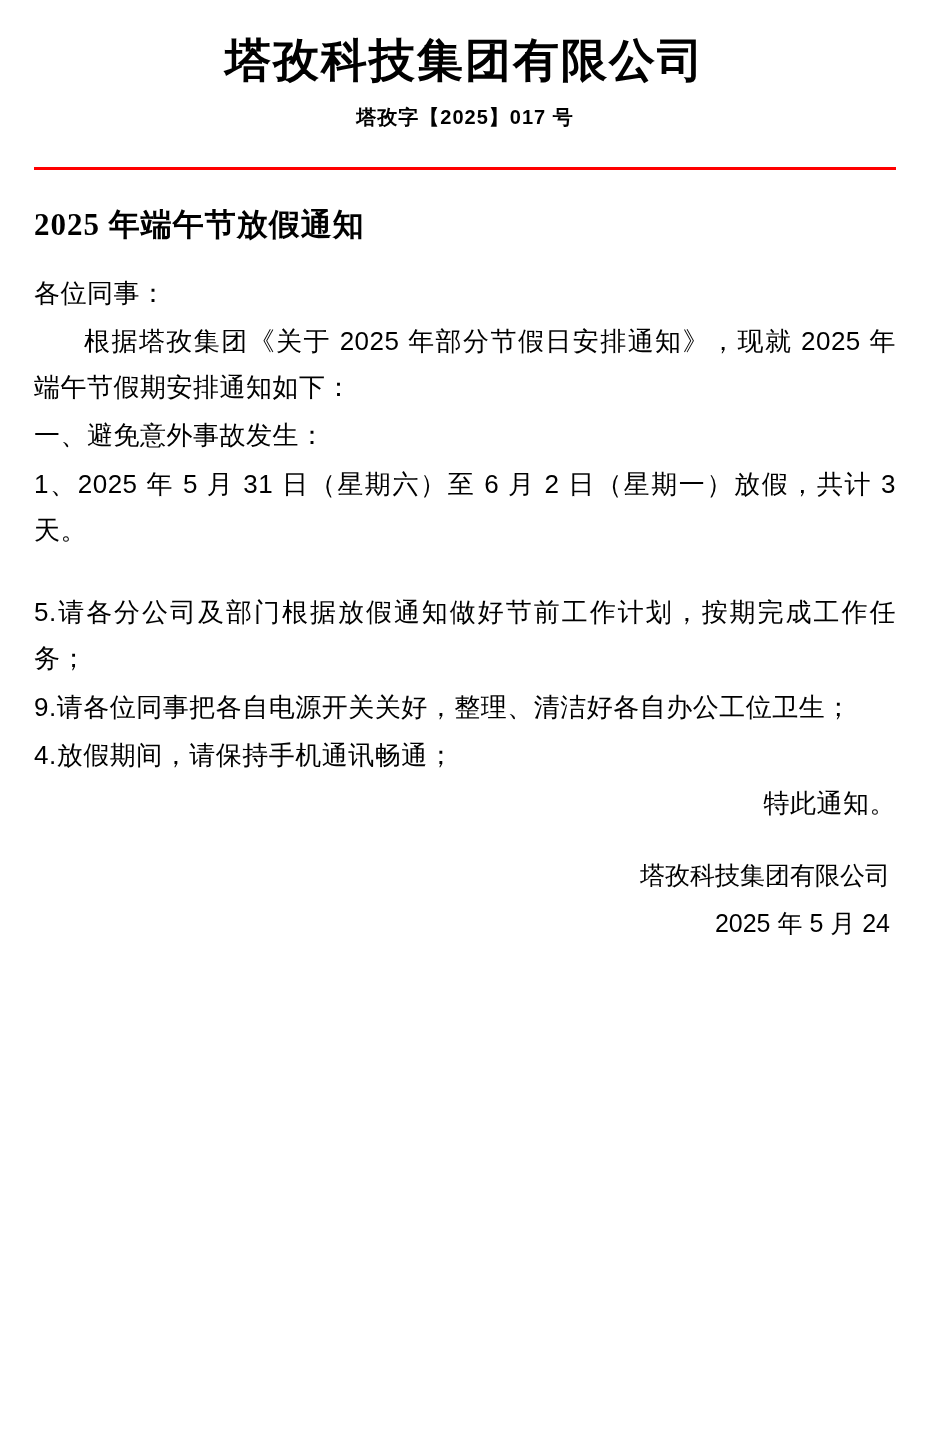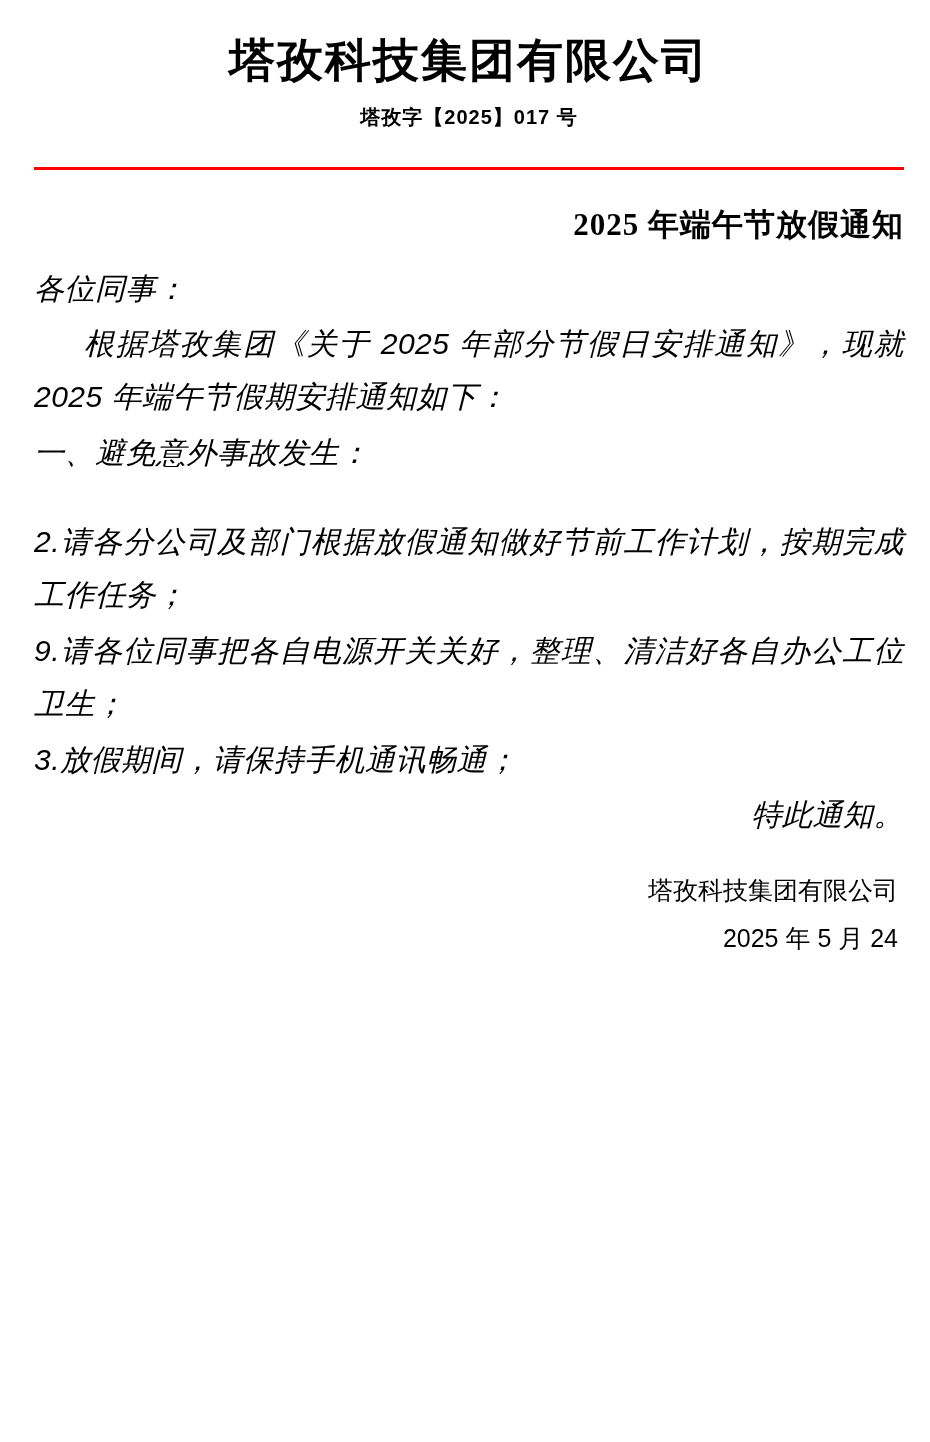--- a/index.html
+++ b/index.html
@@ -12,21 +12,21 @@
     height: 1442px;
     font-family: "Liberation Serif", "DejaVu Serif", serif;
     color: #000000;
     position: relative;
     overflow: hidden;
   }
   .page {
     width: 930px;
     height: 1442px;
     box-sizing: border-box;
-    padding: 18px 26px 0 34px;
+    padding: 18px 34px 0 34px;
     position: relative;
   }
   .org-title {
     text-align: center;
     font-family: "Liberation Serif", "DejaVu Serif", serif;
     font-size: 46px;
     font-weight: 700;
     letter-spacing: 2px;
     line-height: 1.25;
     margin-top: 14px;
@@ -39,34 +39,33 @@
     letter-spacing: 1px;
     margin-top: 14px;
   }
   .red-rule {
     margin-top: 36px;
     height: 3px;
     background: #ff0000;
     width: 100%;
   }
   .doc-title {
-    text-align: right;
+    text-align: left;
     font-family: "Liberation Serif", "DejaVu Serif", serif;
     font-size: 31px;
     font-weight: 700;
     letter-spacing: 1px;
     margin-top: 34px;
   }
   .body-text {
     font-family: "Liberation Sans", "DejaVu Sans", sans-serif;
-    font-size: 30px;
+    font-size: 26px;
     line-height: 1.78;
-    margin-top: 16px;
+    margin-top: 24px;
     letter-spacing: 0.5px;
-    font-style: italic;
   }
   .para {
     margin: 0 0 2px 0;
     text-align: justify;
   }
   .indent {
     text-indent: 50px;
   }
   .spacer {
     height: 34px;
@@ -94,24 +93,25 @@
   <div class="doc-number">塔孜字【2025】017 号</div>
 
   <div class="red-rule"></div>
 
   <div class="doc-title">2025 年端午节放假通知</div>
 
   <div class="body-text">
     <p class="para">各位同事：</p>
     <p class="para indent">根据塔孜集团《关于 2025 年部分节假日安排通知》，现就 2025 年端午节假期安排通知如下：</p>
     <p class="para">一、避免意外事故发生：</p>
+    <p class="para">1、2025 年 5 月 31 日（星期六）至 6 月 2 日（星期一）放假，共计 3 天。</p>
     <div class="spacer"></div>
-    <p class="para">2.请各分公司及部门根据放假通知做好节前工作计划，按期完成工作任务；</p>
+    <p class="para">5.请各分公司及部门根据放假通知做好节前工作计划，按期完成工作任务；</p>
     <p class="para">9.请各位同事把各自电源开关关好，整理、清洁好各自办公工位卫生；</p>
-    <p class="para">3.放假期间，请保持手机通讯畅通；</p>
+    <p class="para">4.放假期间，请保持手机通讯畅通；</p>
     <p class="para sign-indent">特此通知。</p>
   </div>
 
   <div class="sign-block">
     <div>塔孜科技集团有限公司</div>
     <div>2025 年 5 月 24</div>
   </div>
 
 </div>
 

